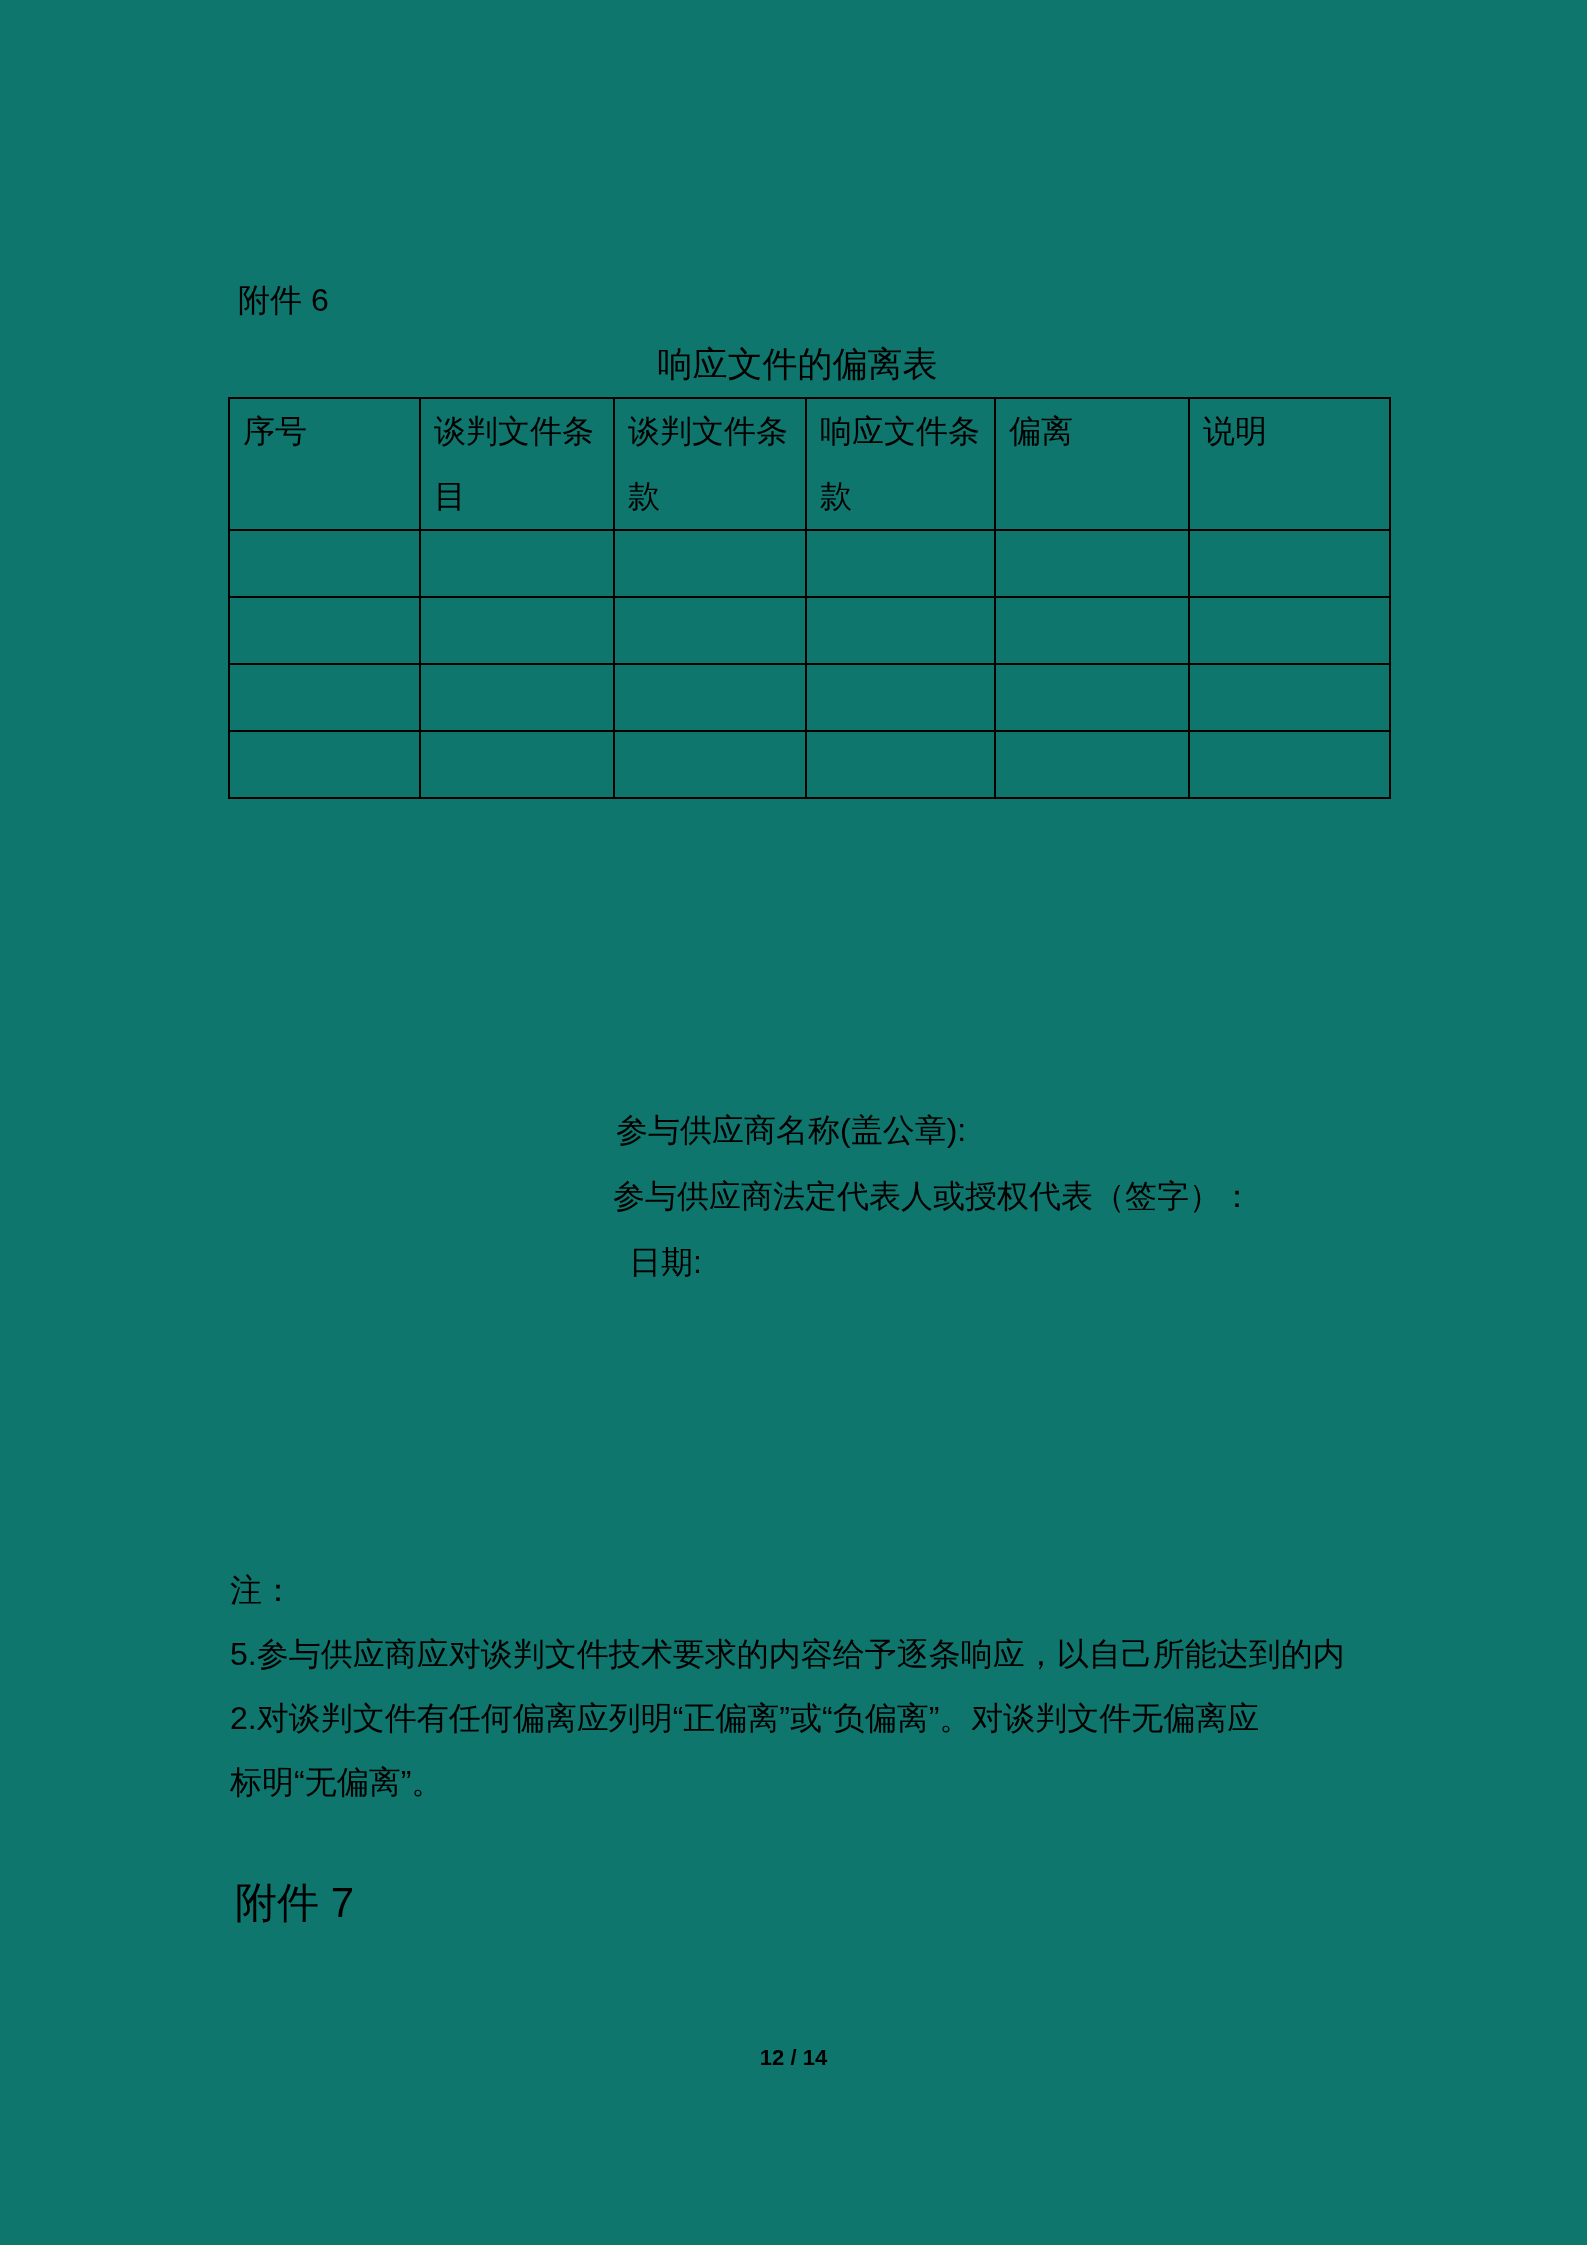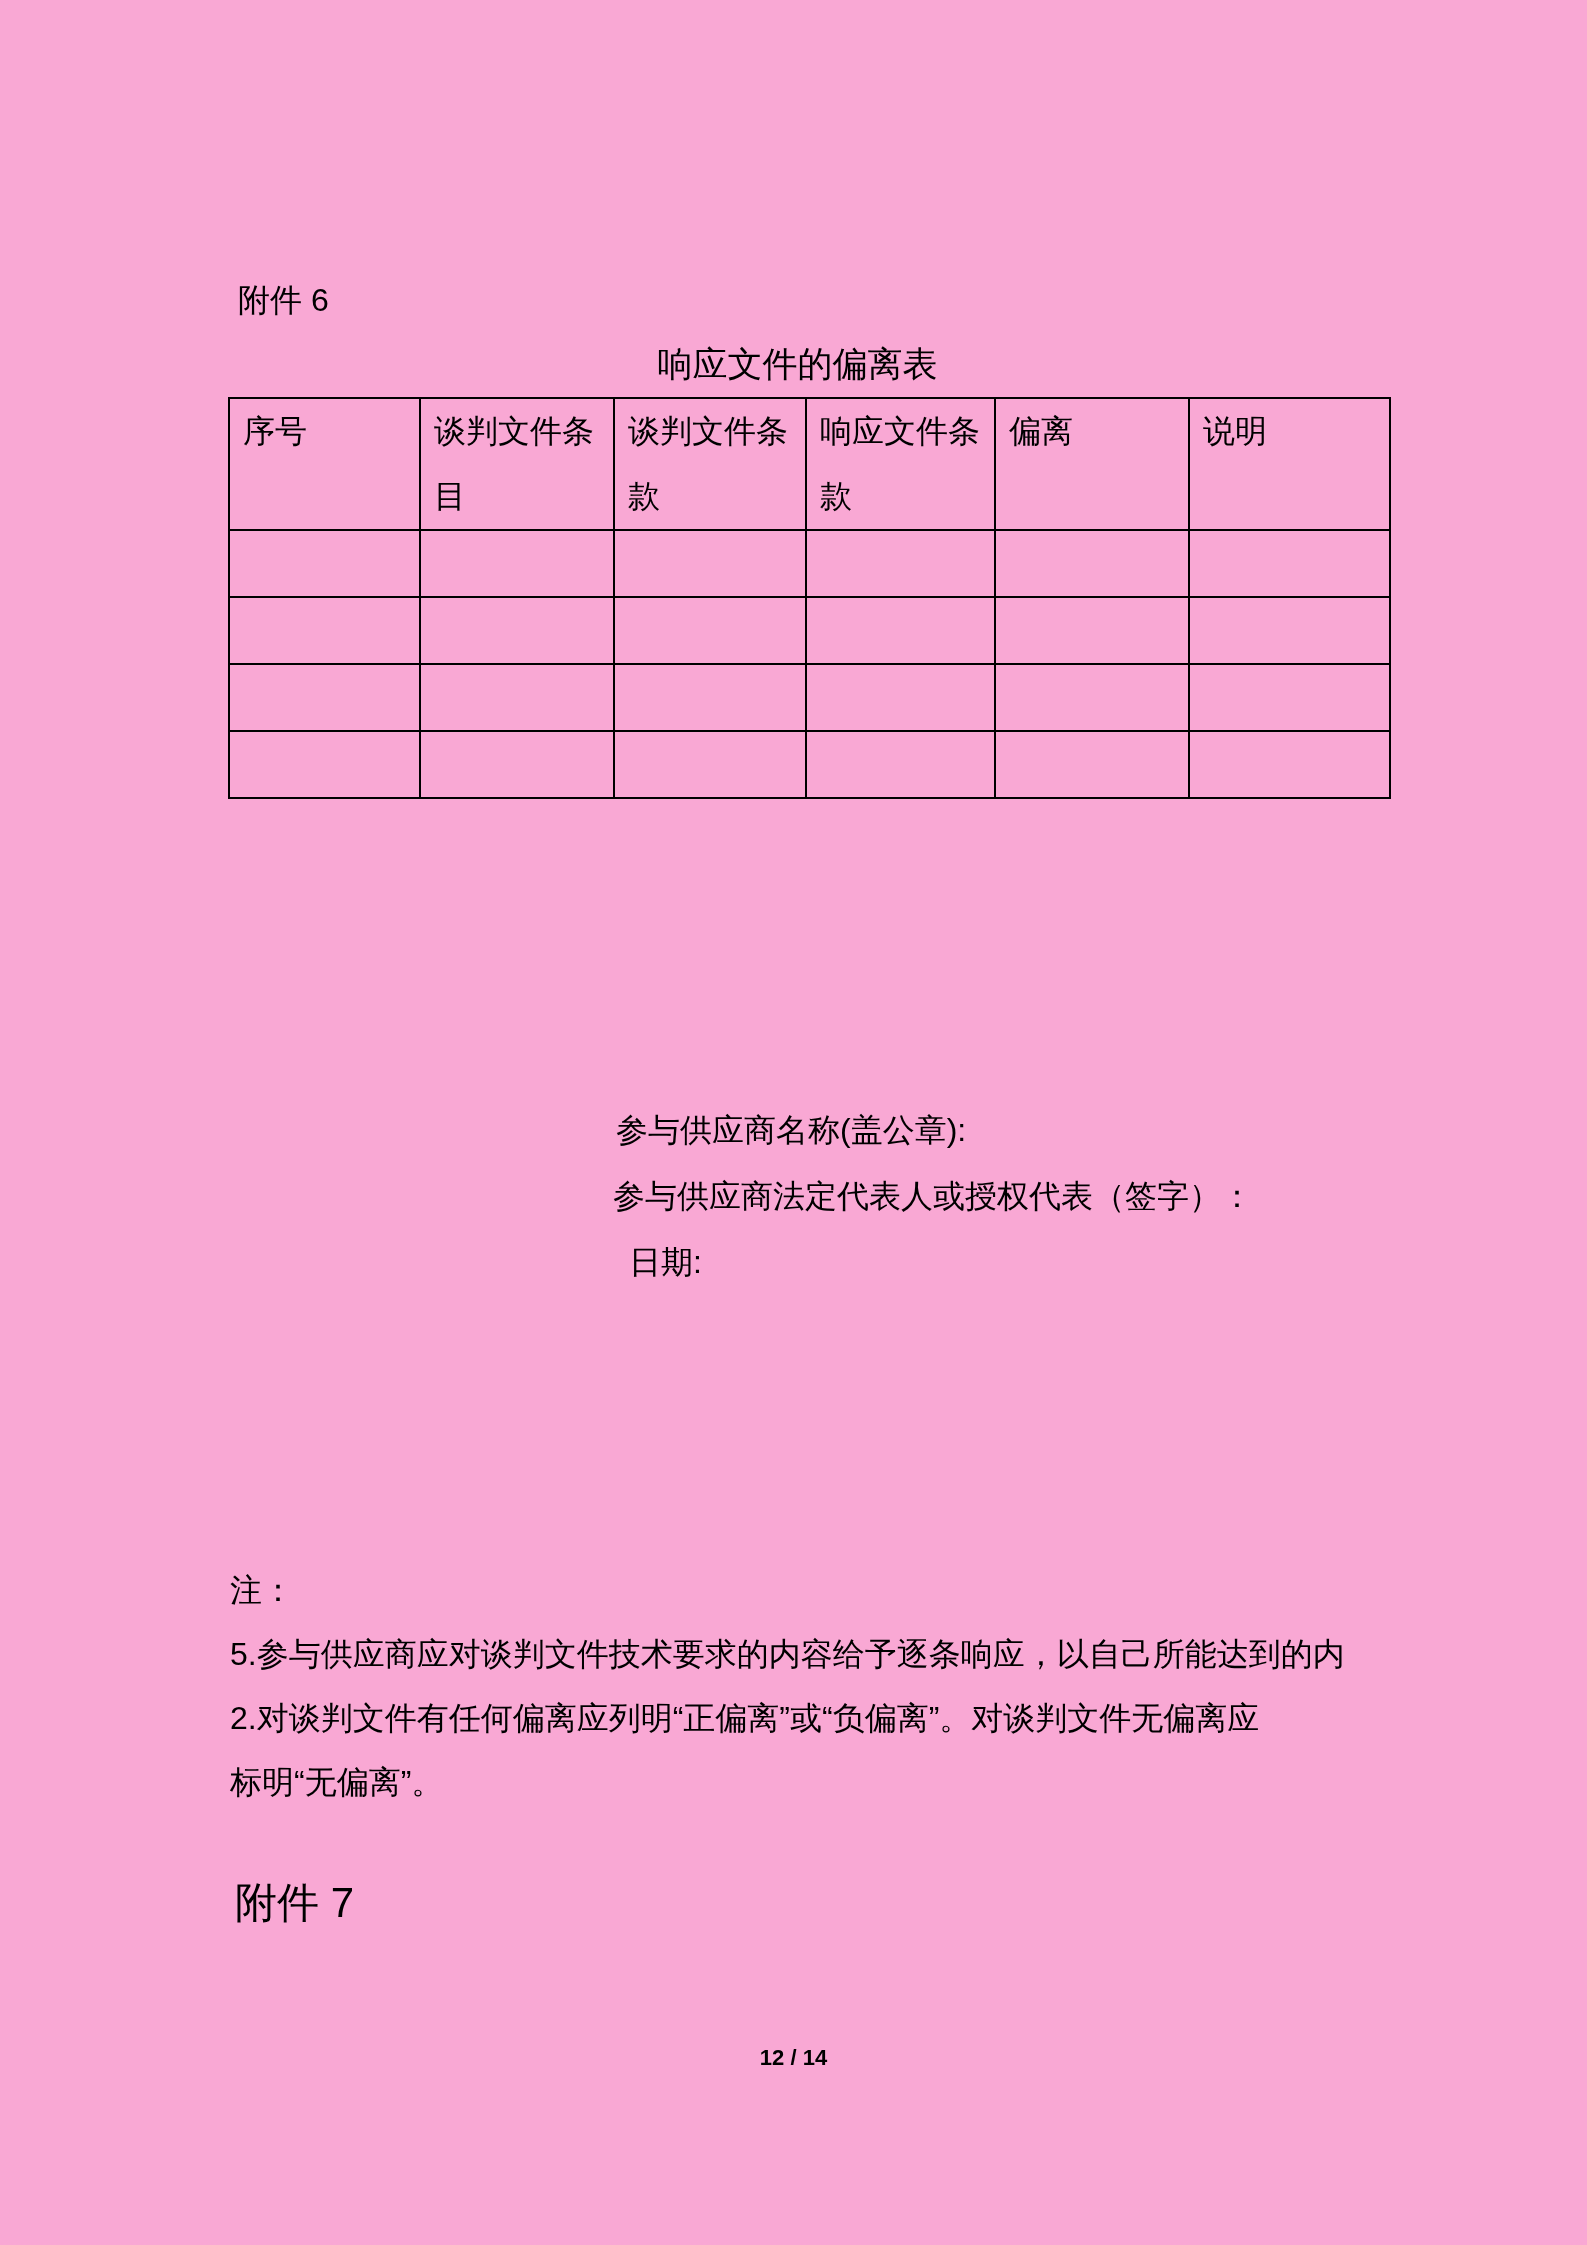--- a/index.html
+++ b/index.html
@@ -1,21 +1,21 @@
 <!DOCTYPE html>
 <html><head>
 <meta charset="utf-8">
 <style>
   * { margin: 0; padding: 0; box-sizing: border-box; }
   html, body { background: #ffffff; }
   .page {
     position: relative;
     width: 1587px;
     height: 2245px;
-    background: #f9a8d4;
+    background: #0f766e;
     color: #000000;
     font-family: "Liberation Sans", sans-serif;
     overflow: hidden;
   }
   .att-label {
     position: absolute;
     left: 238px;
     top: 267px;
     font-size: 32px;
     line-height: 66px;

